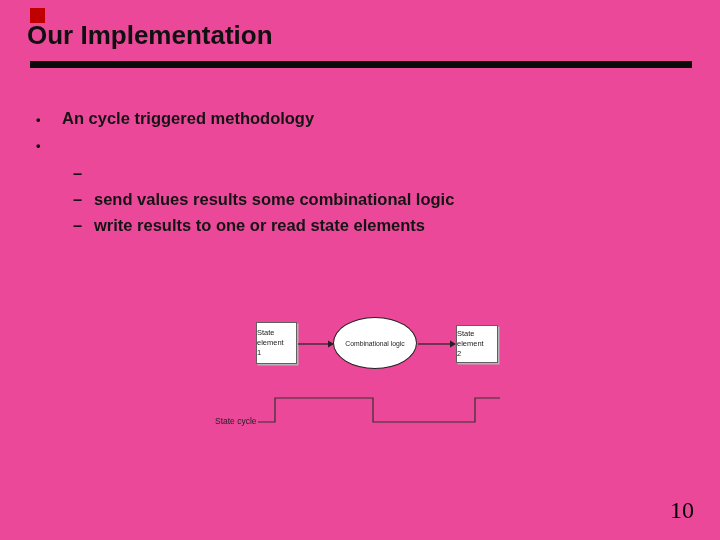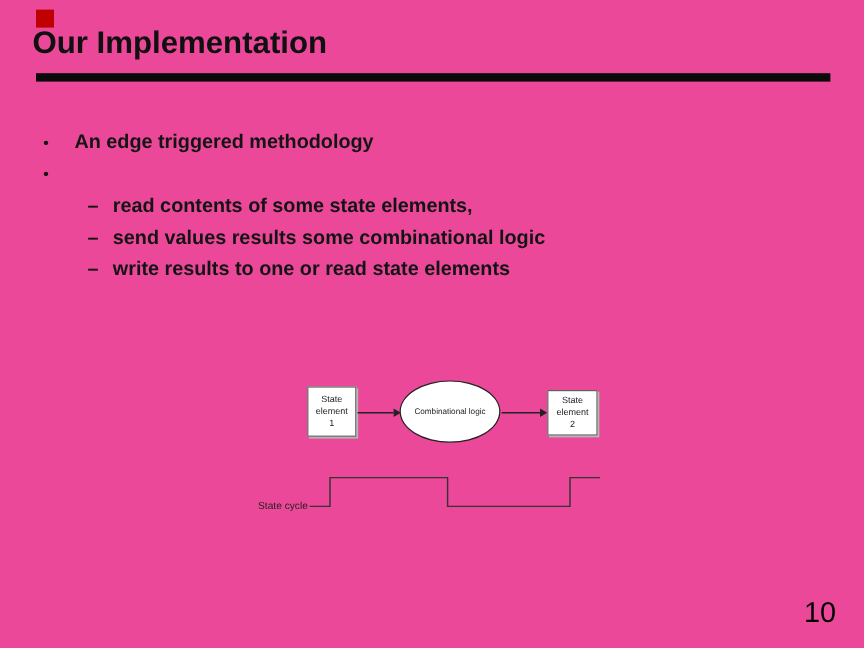--- a/index.html
+++ b/index.html
@@ -81,21 +81,20 @@
   
   .state-box {
     position: absolute;
     box-sizing: border-box;
     background: #ffffff;
     border: 1.5px solid #606060;
     box-shadow: 1.5px 1.5px 0 #b5b5b5;
     color: #222222;
     font-size: 7.5px;
     line-height: 1.35;
-    text-align: center;
     display: flex;
     flex-direction: column;
     justify-content: center;
   }
   .state-box span { display: block; }
   #box1 { left: 256px; top: 322px; width: 41px; height: 42px; }
   #box2 { left: 456px; top: 325px; width: 42px; height: 38px; }
 
   .logic-ellipse {
     position: absolute;
@@ -137,47 +136,46 @@
     font-size: 8.5px;
     color: #222222;
     white-space: nowrap;
   }
 
   
   .page-number {
     position: absolute;
     left: 670px;
     top: 497px;
-    font-family: Liberation Sans, sans-serif;
+    font-family: Liberation Serif, serif;
     font-size: 24px;
     color: #000000;
   }
 </style>
 </head>
 <body>
 
 <div class="slide">
 
   <div class="corner-square" style="background: rgb(192, 0, 0);"></div>
 
   <h1 class="title">Our Implementation</h1>
 
   <div class="title-rule"></div>
 
   <div class="bullets">
     <div class="bullet-row level-1">
       <span class="marker">•</span>
-      <span class="text">An edge triggered methodology</span>
+      <span class="text">An cycle triggered methodology</span>
     </div>
     <div class="bullet-row level-1">
       <span class="marker">•</span>
     </div>
     <div class="bullet-row level-2">
       <span class="marker">–</span>
-      <span class="text">read contents of some state elements,</span>
     </div>
     <div class="bullet-row level-2">
       <span class="marker">–</span>
       <span class="text">send values results some combinational logic</span>
     </div>
     <div class="bullet-row level-2">
       <span class="marker">–</span>
       <span class="text">write results to one or read state elements</span>
     </div>
   </div>

